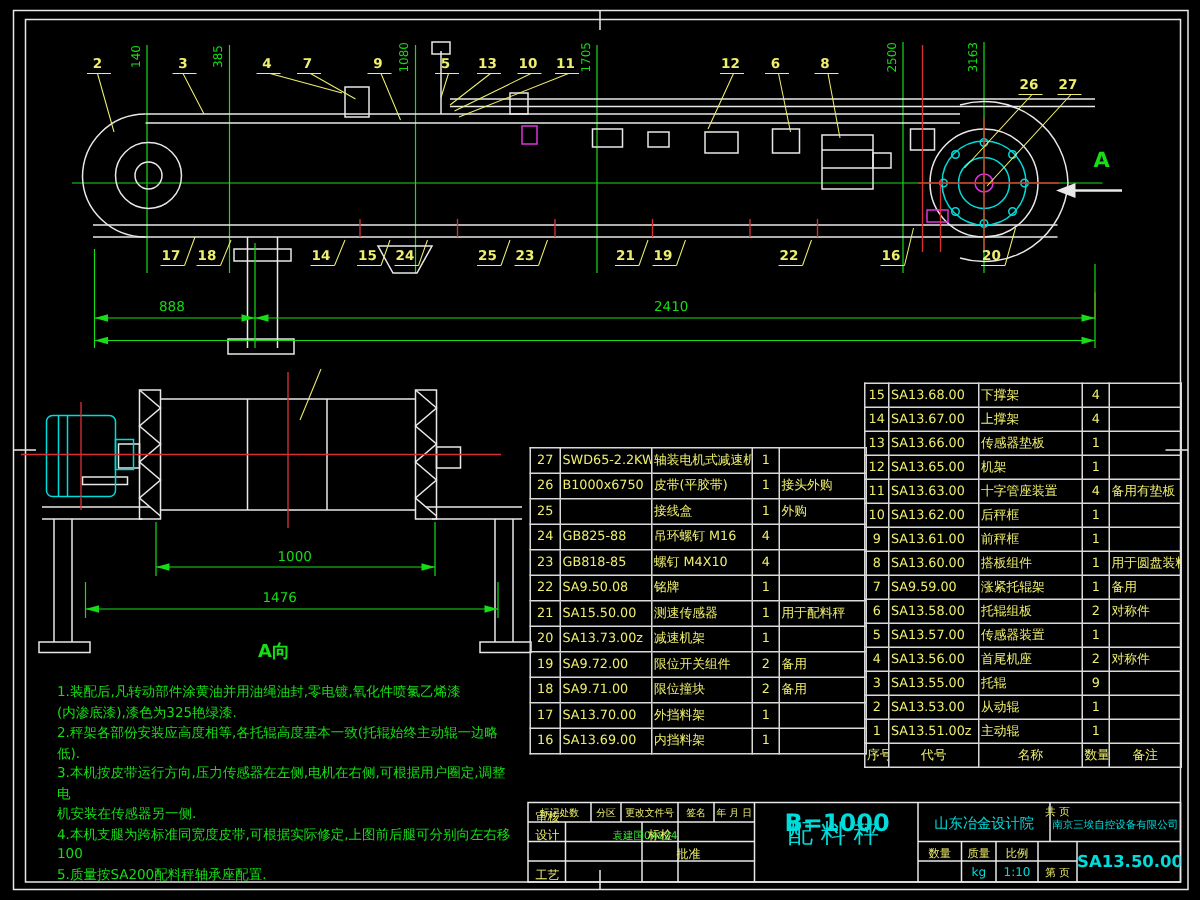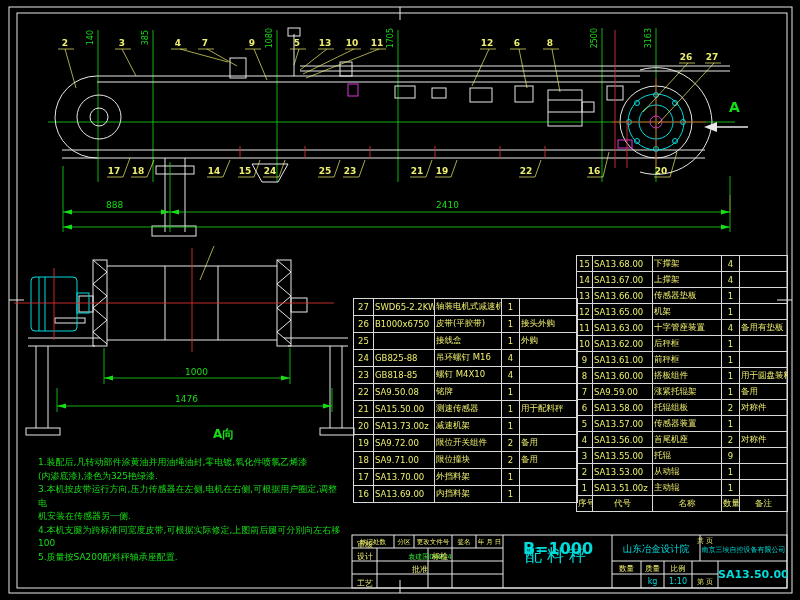--- a/index.html
+++ b/index.html
@@ -3,21 +3,21 @@
 <meta charset="utf-8">
 <style>
   html,body{margin:0;padding:0;background:#000;}
   #sheet{position:relative;width:800px;height:600px;background:#000;overflow:hidden;
          font-family:"DejaVu Sans",sans-serif;}
   #sheet svg{position:absolute;left:0;top:0;}
   .txt{position:absolute;white-space:nowrap;line-height:1;}
   .balloon{color:#efef6f;font-size:9px;font-weight:bold;width:14px;text-align:center;}
   .stadim{color:#16dd16;font-size:8px;writing-mode:vertical-rl;transform:rotate(180deg);}
   .dimlbl{color:#16dd16;font-size:9px;}
-  .viewlbl{color:#16dd16;font-size:12px;font-weight:bold;margin-left:41px;}
+  .viewlbl{color:#16dd16;font-size:12px;font-weight:bold;}
   .arrowA{color:#16dd16;font-size:14px;font-weight:bold;}
   #notes{position:absolute;left:38px;top:456px;width:305px;color:#16dd16;
          font-size:9px;line-height:13.5px;}
   table.bom{position:absolute;border-collapse:collapse;table-layout:fixed;
             color:#efef6f;font-size:8.5px;}
   table.bom td{border:1px solid #d9d9d9;overflow:hidden;white-space:nowrap;
                padding:0 1px;vertical-align:middle;}
   #bomL{left:353px;top:298px;width:224px;}
   #bomL td{height:16px;}
   #bomR{left:576px;top:255px;width:211px;}
@@ -263,20 +263,21 @@
 <span class="txt dimlbl" style="left:436px;top:201px">2410</span>
 <span class="txt dimlbl" style="left:185px;top:368px">1000</span>
 <span class="txt dimlbl" style="left:175px;top:395px">1476</span>
 <span class="txt viewlbl" style="left:172px;top:428px">A向</span>
 <span class="txt arrowA" style="left:729px;top:100px">A</span>
 
 <div id="notes">
 
 <div class="note-line">1.装配后,凡转动部件涂黄油并用油绳油封,零电镀,氧化件喷氯乙烯漆</div>
       <div class="note-line">(内渗底漆),漆色为325艳绿漆.</div>
+      <div class="note-line">2.秤架各部份安装应高度相等,各托辊高度基本一致(托辊始终主动辊一边略低).</div>
       <div class="note-line">3.本机按皮带运行方向,压力传感器在左侧,电机在右侧,可根据用户圈定,调整电</div>
       <div class="note-line">机安装在传感器另一侧.</div>
       <div class="note-line">4.本机支腿为跨标准同宽度皮带,可根据实际修定,上图前后腿可分别向左右移100</div>
       <div class="note-line">5.质量按SA200配料秤轴承座配置.</div>
     </div>
 
 <table class="bom" id="bomL">
   <colgroup>
         <col style="width:20px">
         <col style="width:61px">
@@ -503,21 +504,21 @@
 <div class="tbt" style="left:353px;top:538px;width:40px;font-size:6.5px">标记处数</div>
 <div class="tbt" style="left:394px;top:538px;width:20px;font-size:6.5px">分区</div>
 <div class="tbt" style="left:414px;top:538px;width:38px;font-size:6.5px">更改文件号</div>
 <div class="tbt" style="left:452px;top:538px;width:24px;font-size:6.5px">签名</div>
 <div class="tbt" style="left:476px;top:538px;width:27px;font-size:6.5px">年 月 日</div>
 
 <div class="tbt" style="left:353px;top:551px;width:24px;font-size:8px">设计</div>
 <div class="tbt gr" style="left:378px;top:552px;width:50px;font-size:7px">袁建国04824</div>
 <div class="tbt" style="left:428px;top:551px;width:24px;font-size:8px">标检</div>
 <div class="tbt" style="left:353px;top:539px;width:24px;font-size:8px">审核</div>
-<div class="tbt" style="left:408px;top:564px;width:24px;font-size:8px">批准</div>
+<div class="tbt" style="left:447px;top:564px;width:24px;font-size:8px">批准</div>
 <div class="tbt" style="left:353px;top:578px;width:24px;font-size:8px">工艺</div>
 
 <div class="tbt cy" style="left:505px;top:539px;width:106px;font-size:16px;font-weight:bold">B=1000</div>
 <div class="tbt cy" style="left:505px;top:544px;width:106px;font-size:17px;font-weight:normal;letter-spacing:5px">配料秤</div>
 
 <div class="tbt cy" style="left:613px;top:543px;width:86px;font-size:9.5px">山东冶金设计院</div>
 <div class="tbt cy" style="left:701px;top:545px;width:85px;font-size:7px">南京三埃自控设备有限公司</div>
 
 <div class="tbt" style="left:612px;top:564px;width:29px;font-size:7.5px">数量</div>
 <div class="tbt" style="left:641px;top:564px;width:23px;font-size:7.5px">质量</div>

